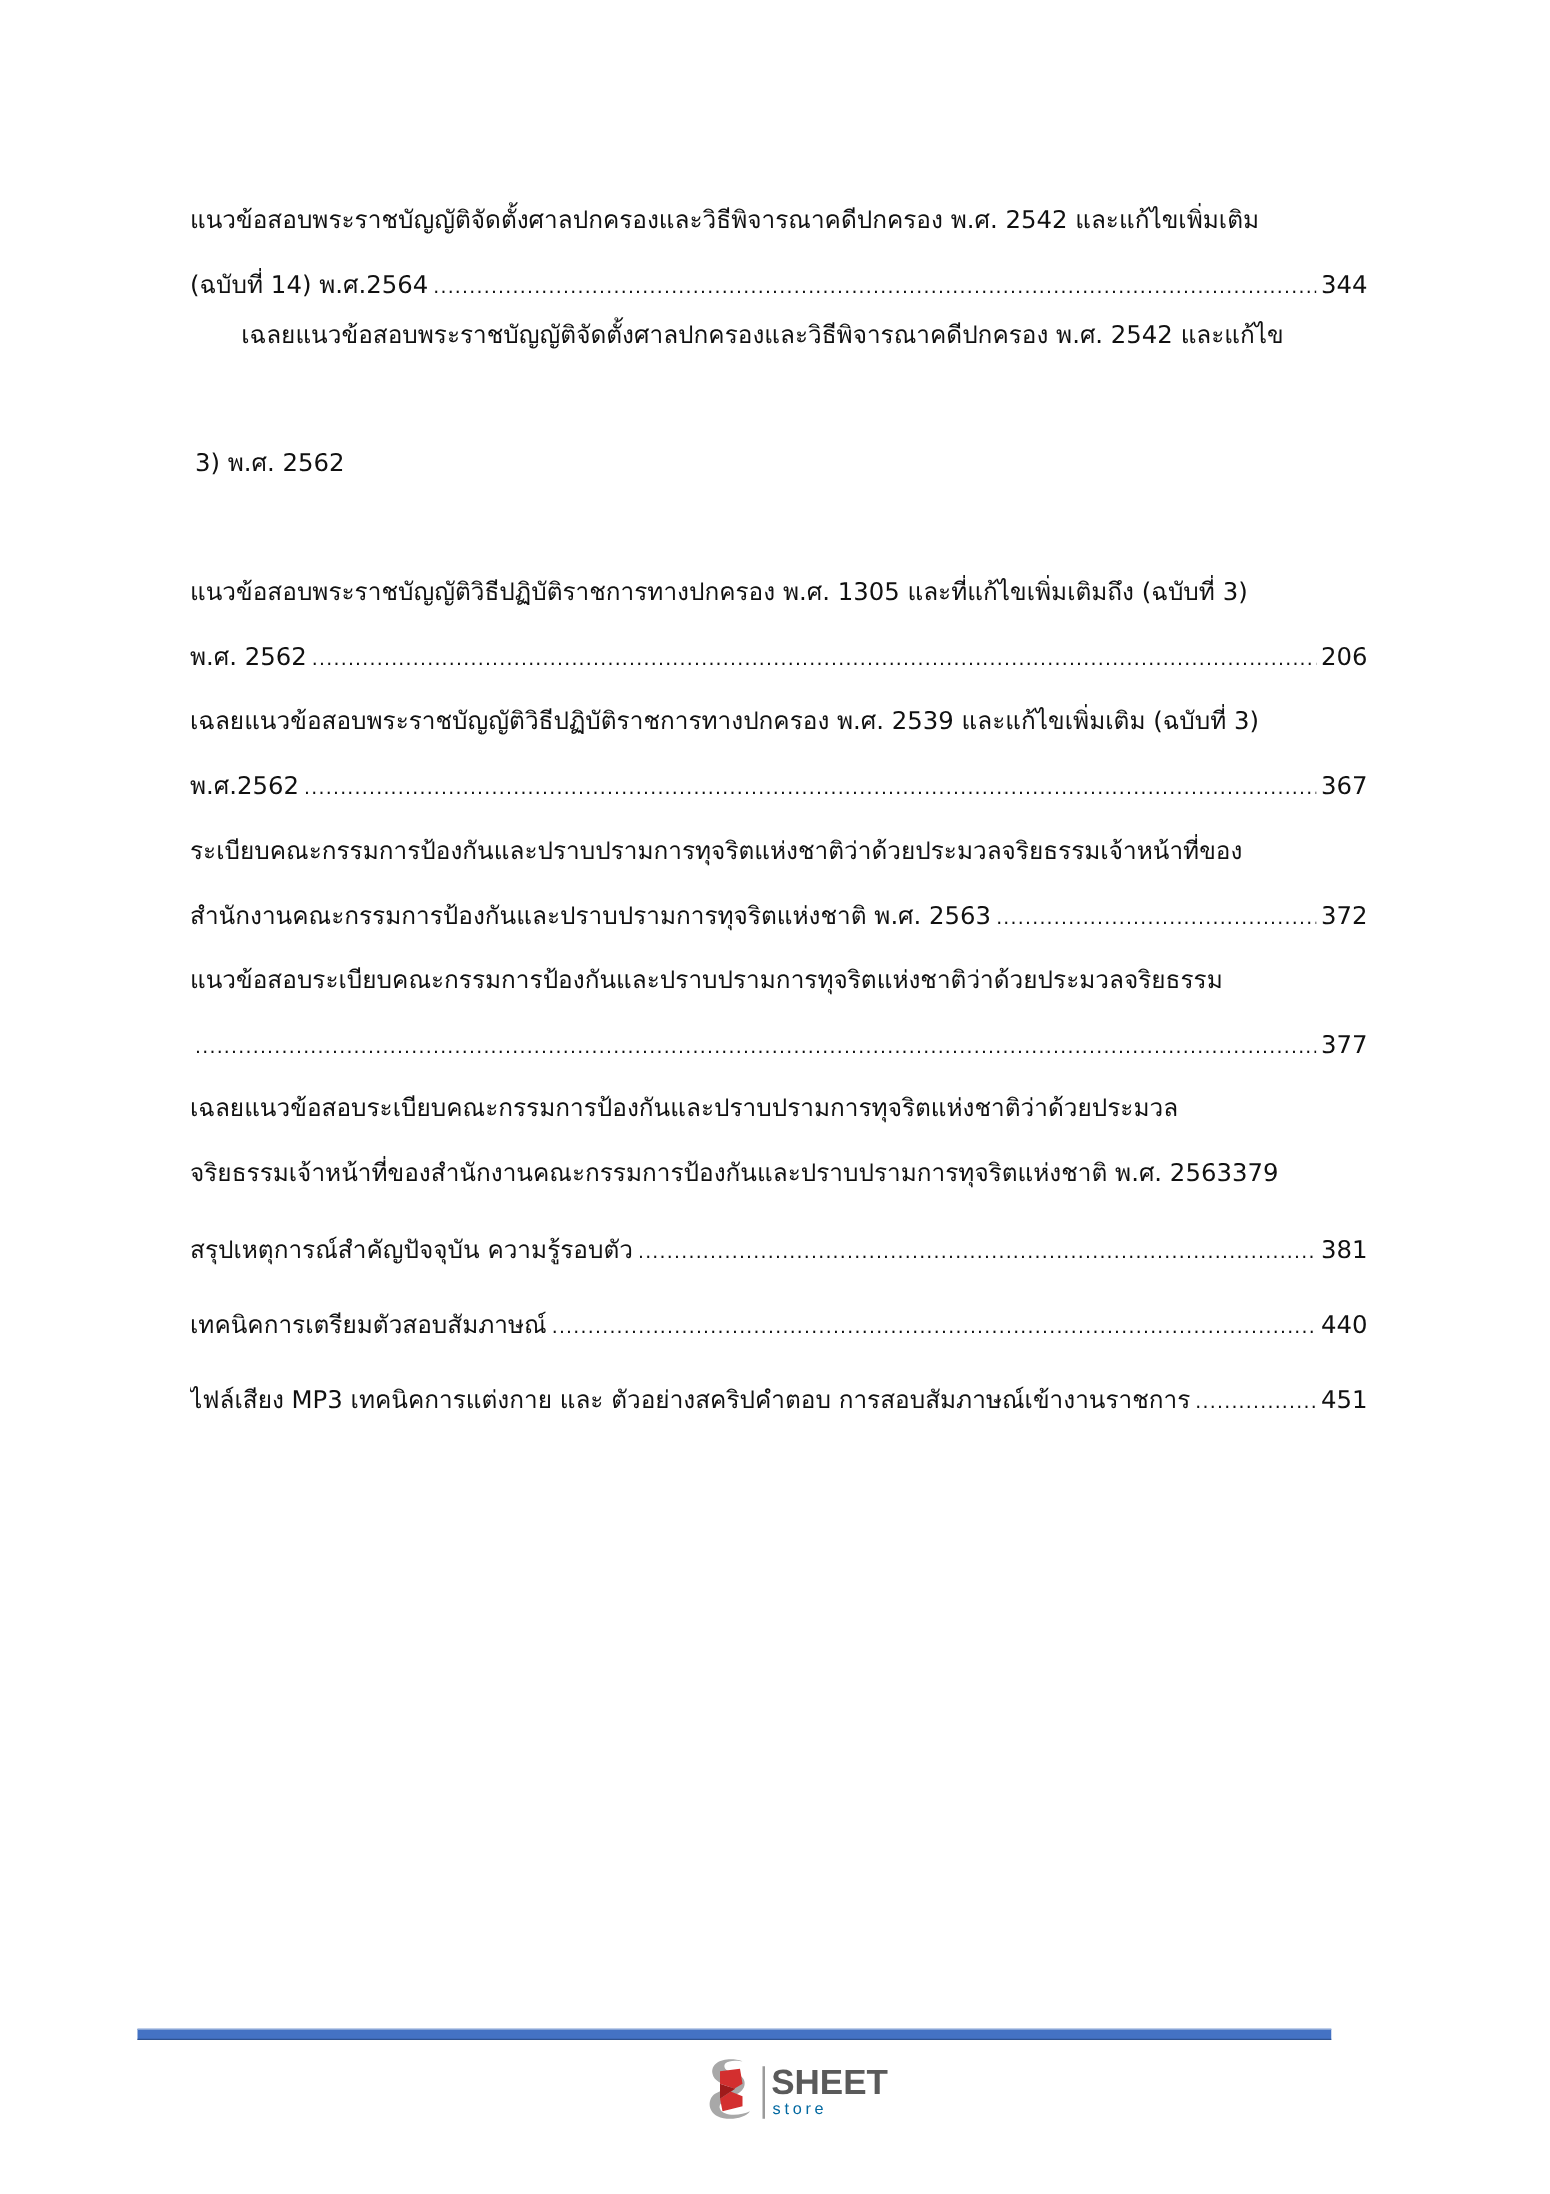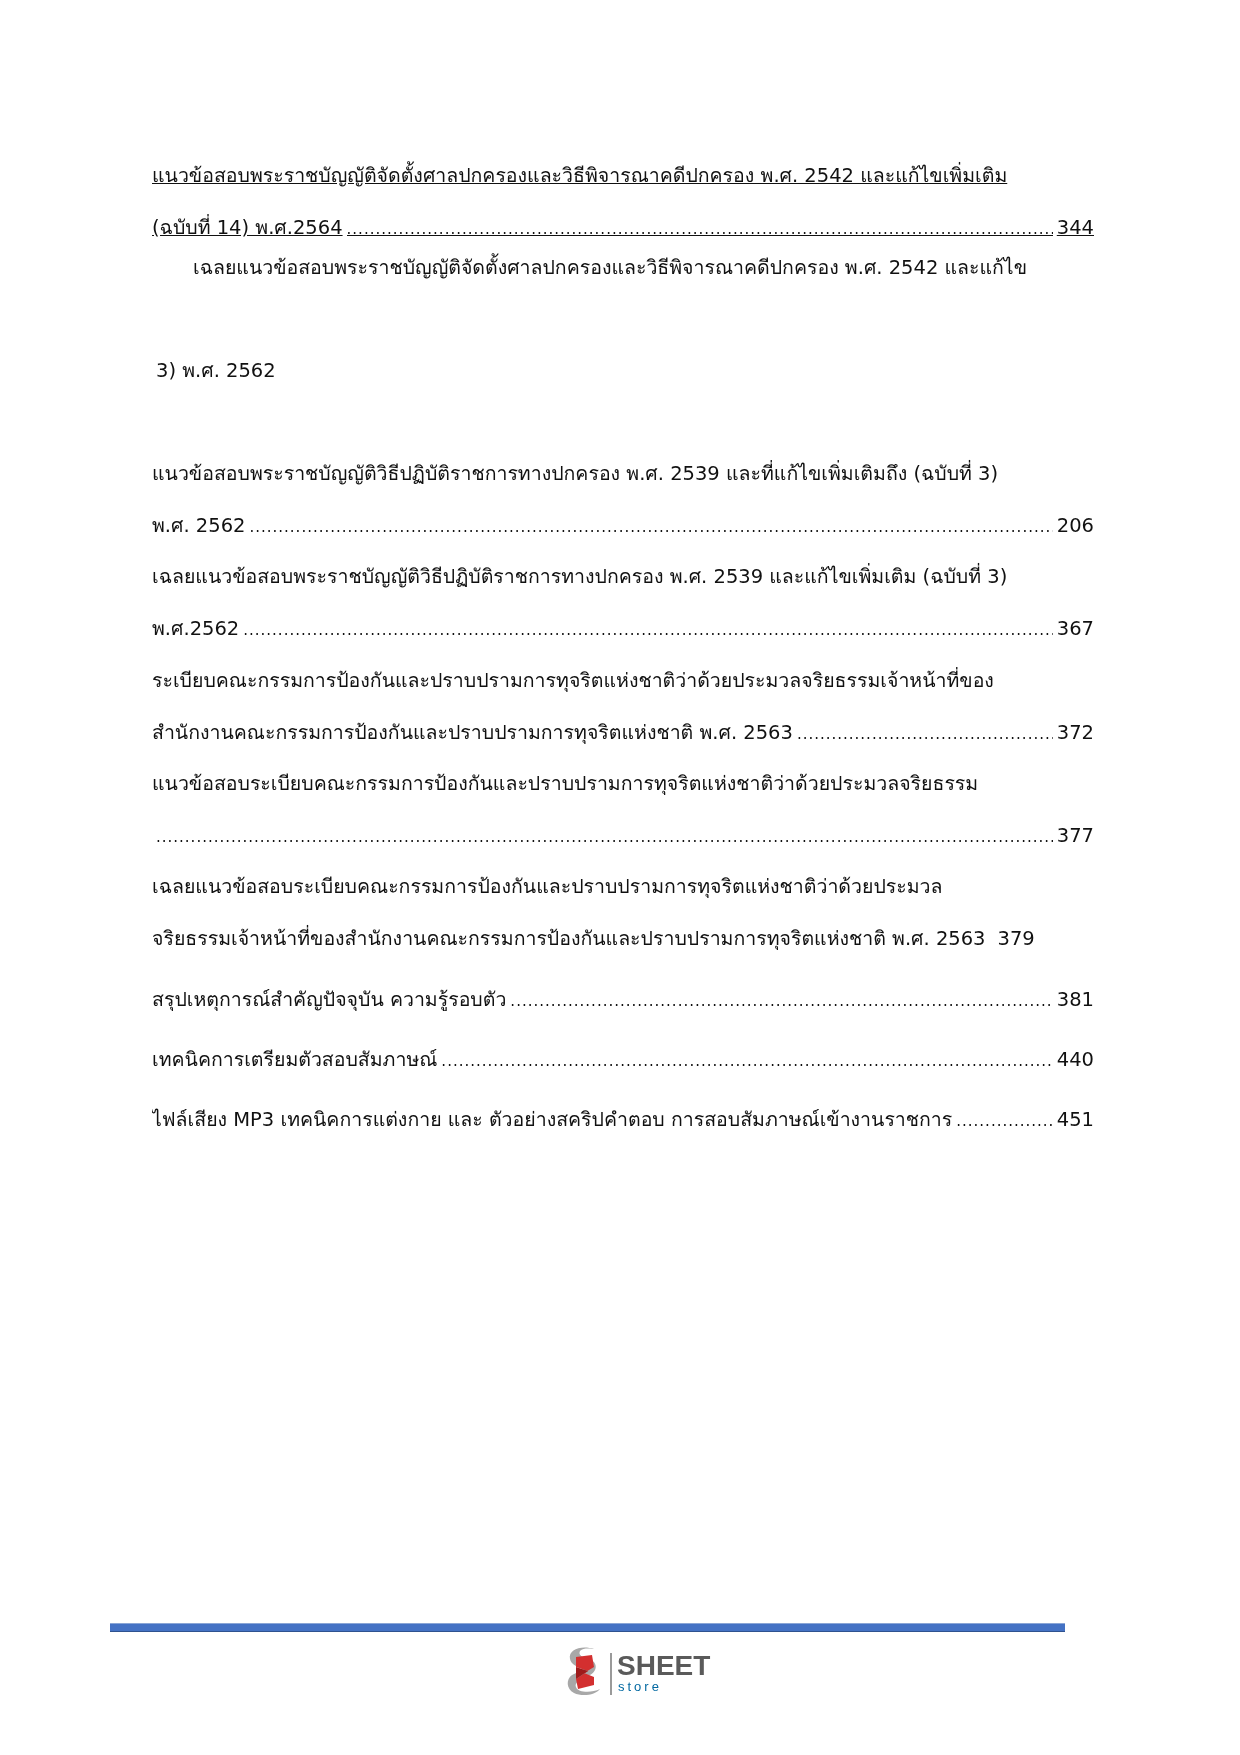--- a/index.html
+++ b/index.html
@@ -38,21 +38,21 @@
       letter-spacing: 1px;
       font-size: 15px;
       color: #111;
     }
     .line .leader::before {
       content: "..................................................................................................................................................................................................................................................................................................................";
     }
     .line .page {
       flex: 0 0 auto;
     }
-    .line.tight .page { margin-left: 12px; text-align: center; }
+    .line.tight .page { margin-left: 0; text-align: center; }
     .entry-wrap { position: absolute; left: 0; width: 942px; }
     .footer-bar {
       position: absolute;
       left: 110px;
       top: 1623px;
       width: 955px;
       height: 9px;
       background: #4472c4;
       border-top: 1px solid #8aa6d6;
       border-bottom: 1px solid #2f528f;
@@ -100,21 +100,21 @@
       line-height: 14px;
       color: #0369a1;
       letter-spacing: 3px;
     }
   </style>
 </head>
 <body>
 
 <div class="toc">
 
-  <div class="entry-wrap" style="top:0px;text-decoration:underline;">
+  <div class="entry-wrap" style="top:0px;">
     <div class="line" style="height:52px;line-height:52px;font-size:19.5px;">
       <span class="text">แนวข้อสอบพระราชบัญญัติจัดตั้งศาลปกครองและวิธีพิจารณาคดีปกครอง พ.ศ. 2542 และแก้ไขเพิ่มเติม</span>
     </div>
     <div class="line" style="height:52px;line-height:52px;font-size:19.5px;">
       <span class="text">(ฉบับที่ 14) พ.ศ.2564</span>
       <span class="leader"></span>
       <span class="page">344</span>
     </div>
   </div>
 
@@ -127,21 +127,21 @@
   <div class="entry-wrap" style="top:195px;">
     <div class="line" style="height:52px;line-height:52px;font-size:19.5px;flex-direction:column;">
       <span class="text">3) พ.ศ. 2562</span>
       <span class="leader"></span>
       <span class="page">352</span>
     </div>
   </div>
 
   <div class="entry-wrap" style="top:298px;">
     <div class="line" style="height:52px;line-height:52px;font-size:19.5px;">
-      <span class="text">แนวข้อสอบพระราชบัญญัติวิธีปฏิบัติราชการทางปกครอง พ.ศ. 2539 และที่แก้ไขเพิ่มเติมถึง (ฉบับที่ 3)</span>
+      <span class="text">แนวข้อสอบพระราชบัญญัติวิธีปฏิบัติราชการทางปกครอง พ.ศ. 1305 และที่แก้ไขเพิ่มเติมถึง (ฉบับที่ 3)</span>
     </div>
     <div class="line" style="height:52px;line-height:52px;font-size:19.5px;">
       <span class="text">พ.ศ. 2562</span>
       <span class="leader"></span>
       <span class="page">206</span>
     </div>
   </div>
 
   <div class="entry-wrap" style="top:401px;">
     <div class="line" style="height:52px;line-height:52px;font-size:19.5px;">

